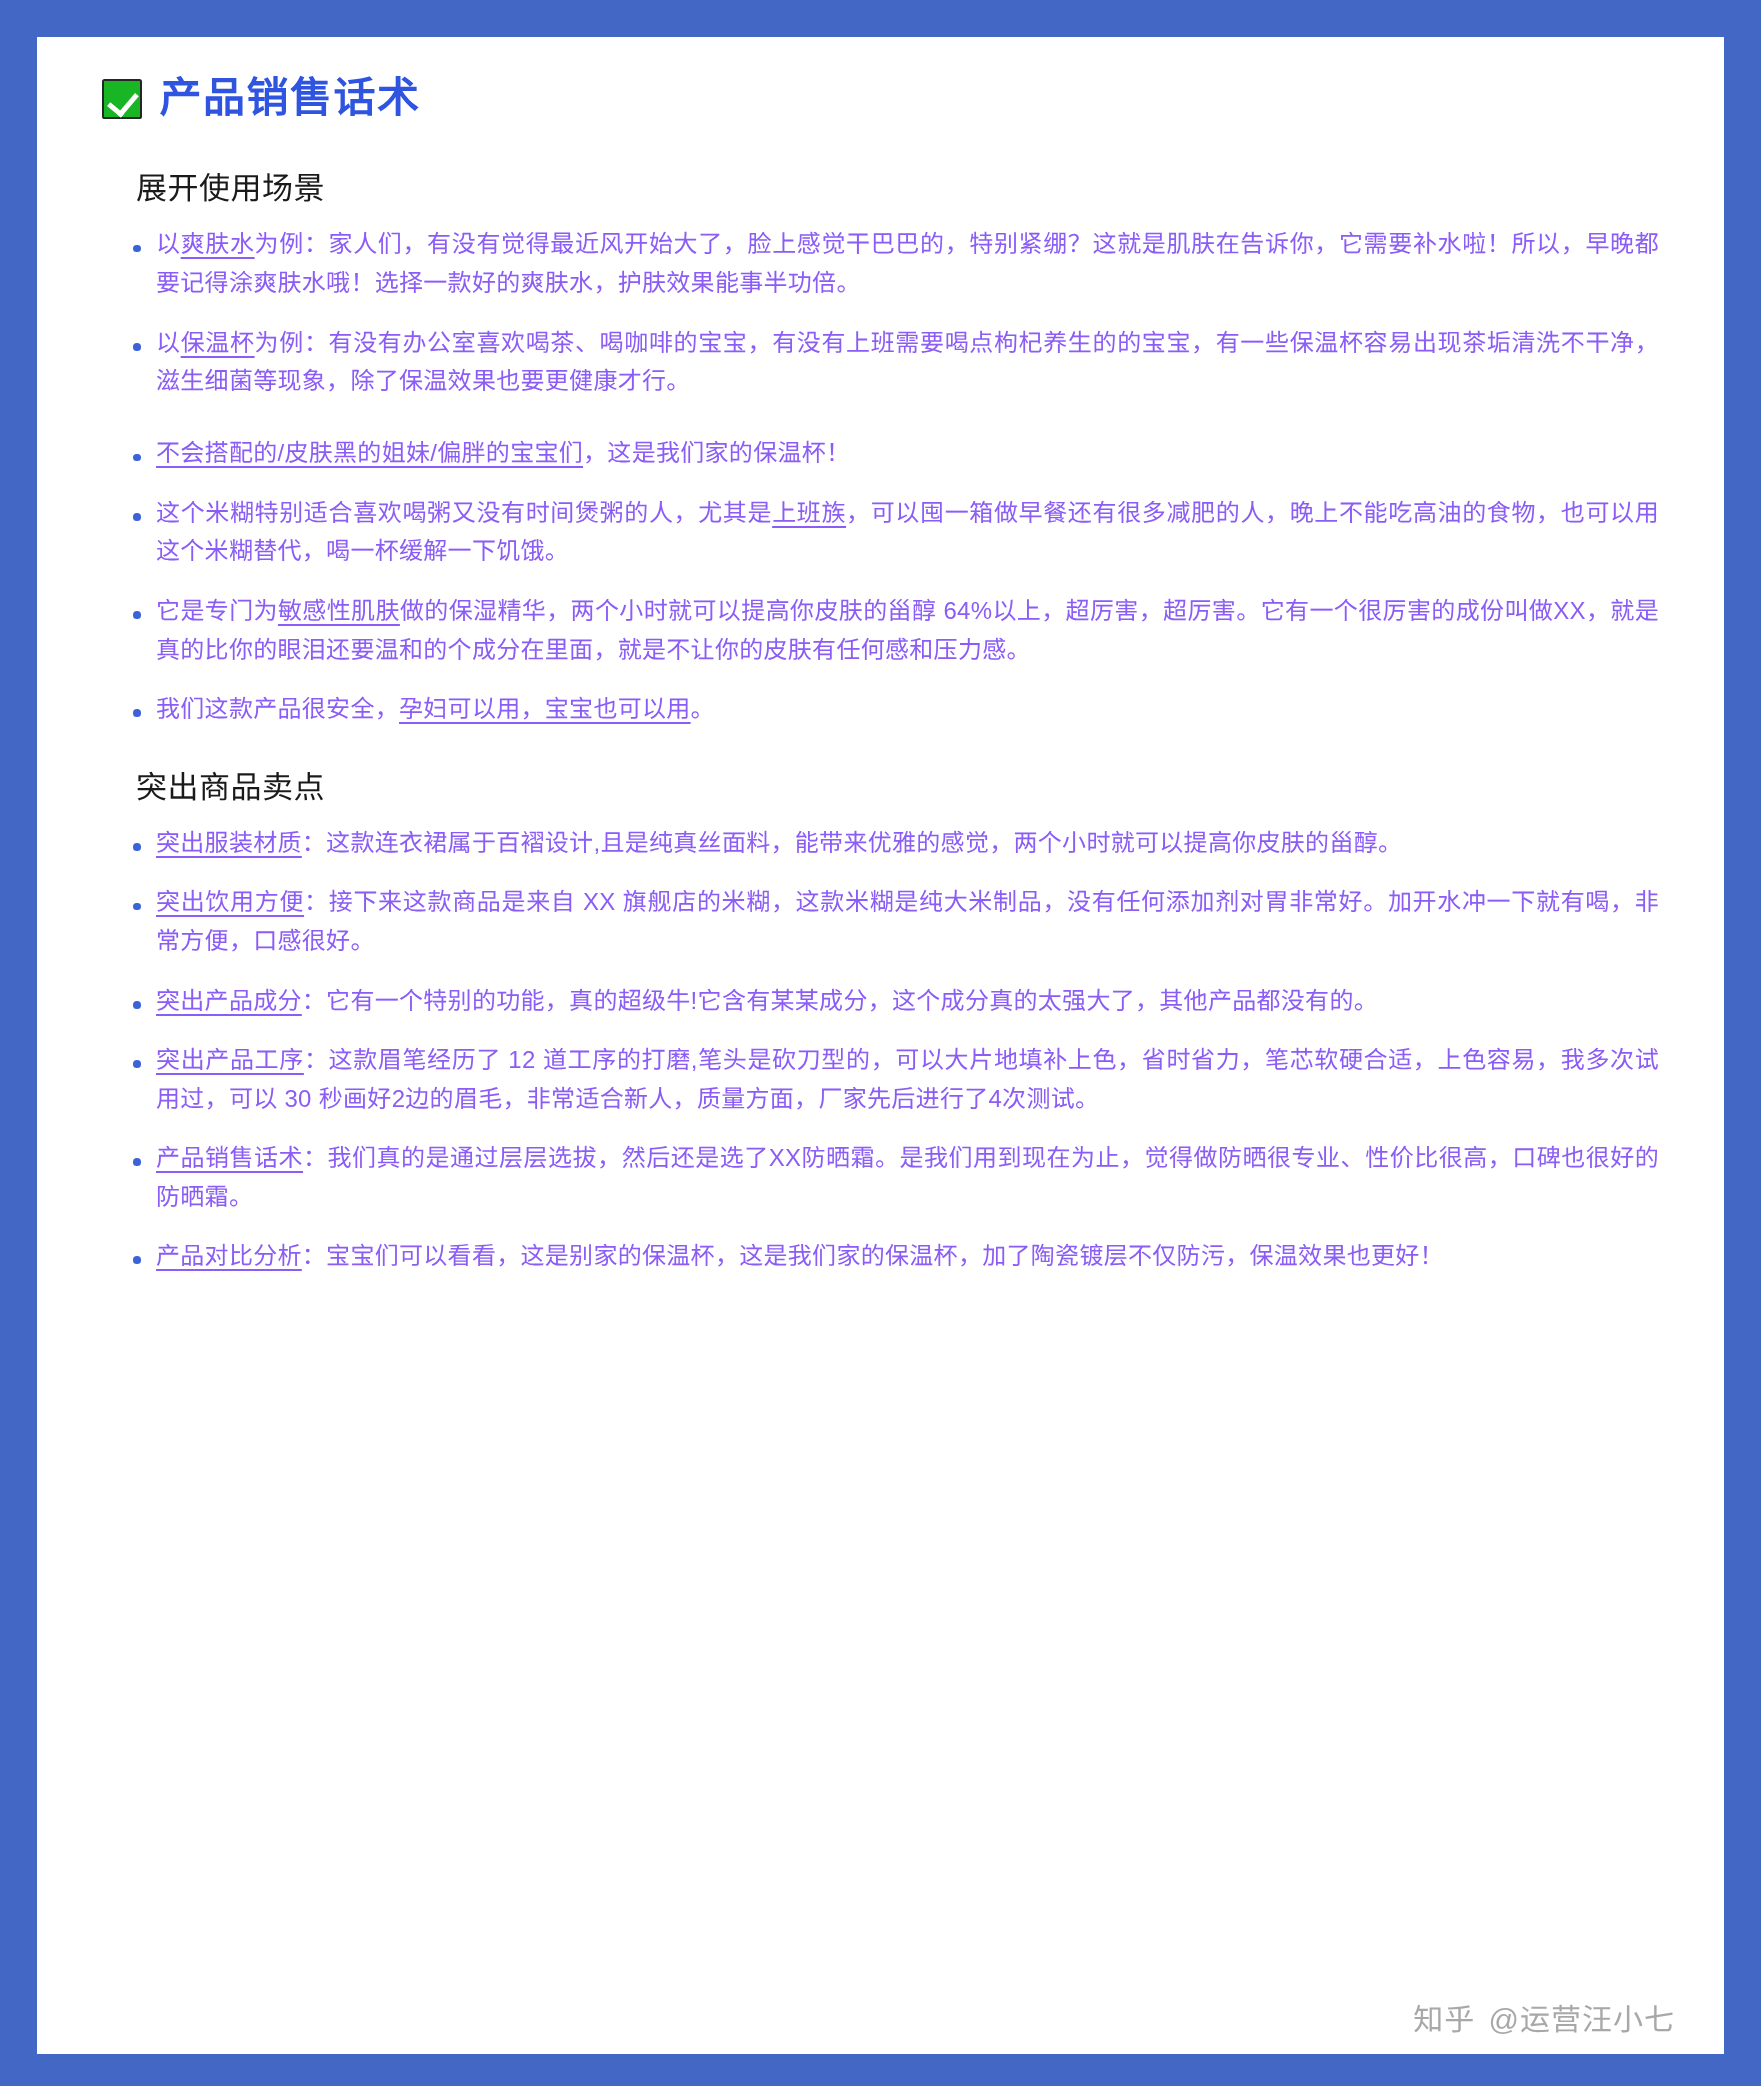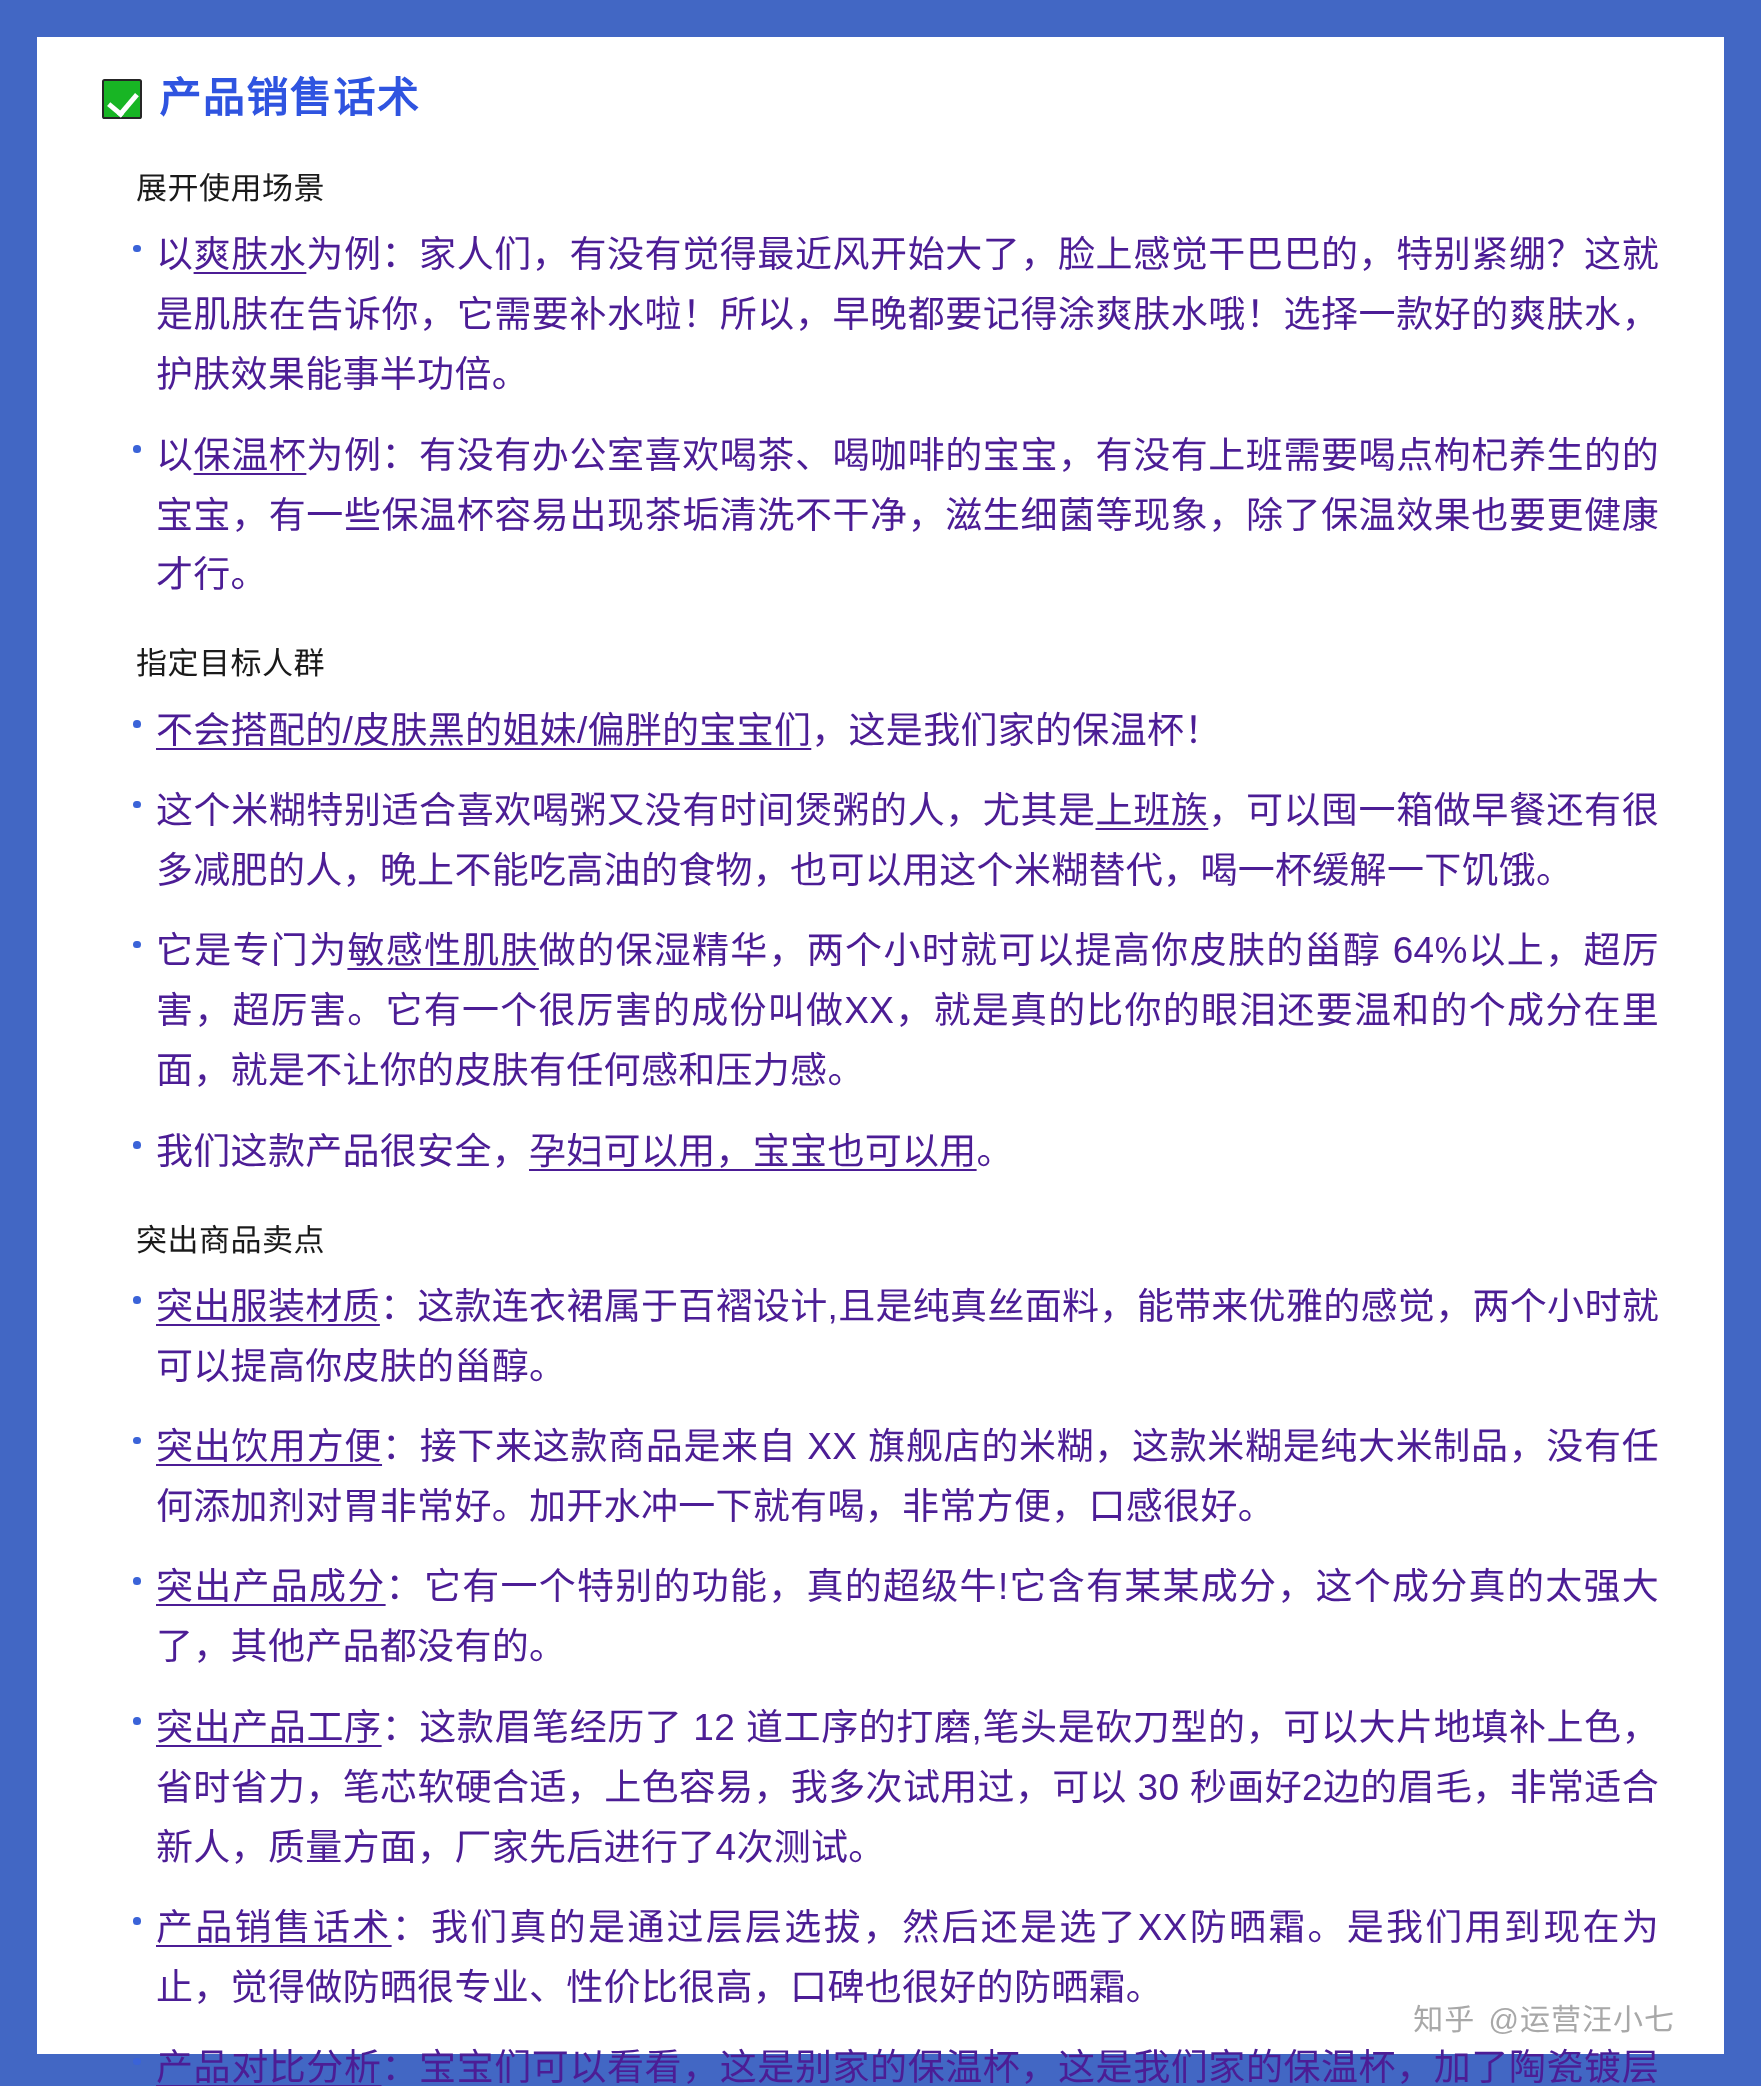--- a/index.html
+++ b/index.html
@@ -83,23 +83,23 @@
   
   ul.bullets {
     list-style: none;
     margin: 0;
     padding: 0;
   }
   ul.bullets > li {
     position: relative;
     padding-left: 54px;
     margin-bottom: 20.4px;
-    font-size: 37px;
+    font-size: 24px;
     line-height: 1.62;
-    color: #4c1d95;
+    color: #8b5cf6;
     text-align: justify;
     letter-spacing: 0.3px;
   }
   ul.bullets > li:last-child { margin-bottom: 0; }
   ul.bullets > li::before {
     content: "";
     position: absolute;
     left: 31px;
     top: 19.4px;
     width: 7.7px;
@@ -138,21 +138,20 @@
 
     <div id="sections-root">
         <div class="section">
           <div class="section-heading">展开使用场景</div>
           <ul class="bullets">
             <li><span>以</span><span class="u">爽肤水</span><span>为例：家人们，有没有觉得最近风开始大了，脸上感觉干巴巴的，特别紧绷？这就是肌肤在告诉你，它需要补水啦！所以，早晚都要记得涂爽肤水哦！选择一款好的爽肤水，护肤效果能事半功倍。</span></li>
             <li><span>以</span><span class="u">保温杯</span><span>为例：有没有办公室喜欢喝茶、喝咖啡的宝宝，有没有上班需要喝点枸杞养生的的宝宝，有一些保温杯容易出现茶垢清洗不干净，滋生细菌等现象，除了保温效果也要更健康才行。</span></li>
           </ul>
         </div>
         <div class="section">
-          <div class="section-heading">指定目标人群</div>
           <ul class="bullets">
             <li><span class="u">不会搭配的/皮肤黑的姐妹/偏胖的宝宝们</span><span>，这是我们家的保温杯！</span></li>
             <li><span>这个米糊特别适合喜欢喝粥又没有时间煲粥的人，尤其是</span><span class="u">上班族</span><span>，可以囤一箱做早餐还有很多减肥的人，晚上不能吃高油的食物，也可以用这个米糊替代，喝一杯缓解一下饥饿。</span></li>
             <li><span>它是专门为</span><span class="u">敏感性肌肤</span><span>做的保湿精华，两个小时就可以提高你皮肤的甾醇 64%以上，超厉害，超厉害。它有一个很厉害的成份叫做XX，就是真的比你的眼泪还要温和的个成分在里面，就是不让你的皮肤有任何感和压力感。</span></li>
             <li><span>我们这款产品很安全，</span><span class="u">孕妇可以用，宝宝也可以用</span><span>。</span></li>
           </ul>
         </div>
         <div class="section">
           <div class="section-heading">突出商品卖点</div>
           <ul class="bullets">

